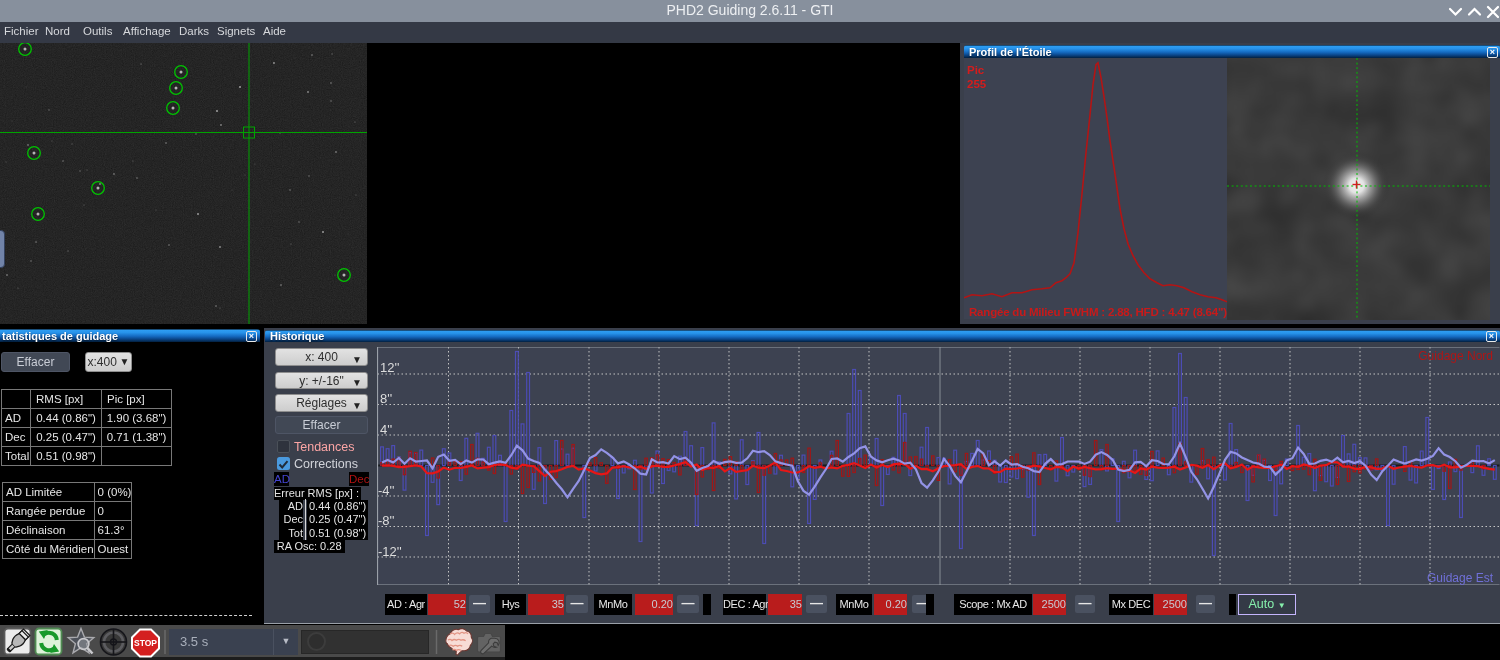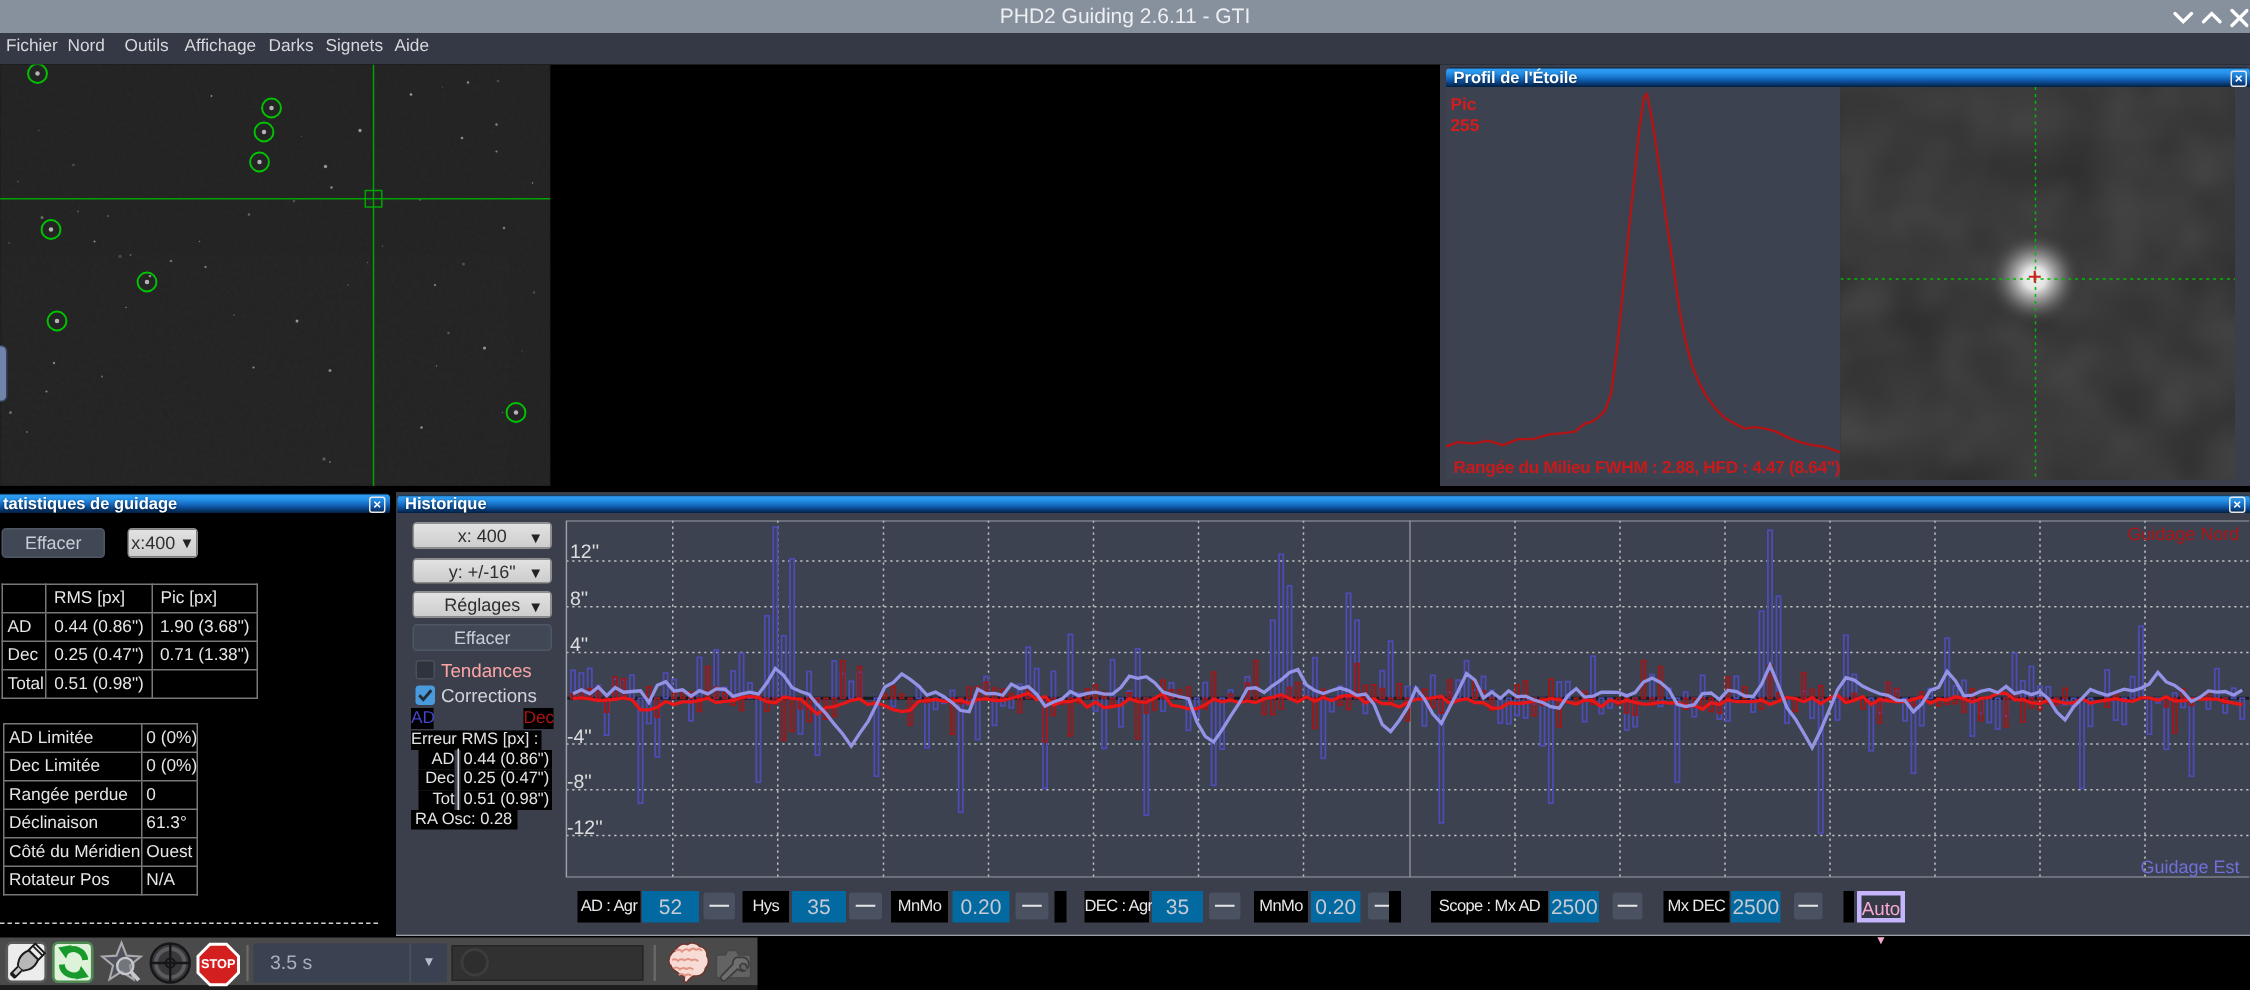--- a/index.html
+++ b/index.html
@@ -9,21 +9,21 @@
 .menubar span{position:absolute;top:3px;}
 .bluebar{background:linear-gradient(to bottom,#0b1d30 0%,#2d9cf2 10%,#2793ea 28%,#156bc2 55%,#0a4588 78%,#03203f 100%);border-radius:3px 3px 0 0;color:#fff;font-size:11px;font-weight:bold;}
 .bluebar .t{position:absolute;left:5px;top:2px;text-shadow:0 1px 2px rgba(0,0,0,.6);}
 .closebox{position:absolute;width:11px;height:11px;top:1.5px;border:1.5px solid #e9e9e9;border-radius:2px;color:#fff;font-size:9px;font-weight:bold;line-height:8px;text-align:center;}
 .lightbtn{background:linear-gradient(#e2e2e2,#cdcdcd);border:1px solid #8e8e8e;border-radius:3px;color:#2e2e2e;font-size:12px;text-align:center;}
 .darkbtn{background:#414855;border:1px solid #4e5565;border-radius:3px;color:#c9cdd6;font-size:12px;text-align:center;}
 .blk{background:#000;color:#e4e4e4;font-size:12px;white-space:nowrap;}
 table{border-collapse:collapse;color:#e6e6e6;font-size:11.5px;}
 td,th{border:1px solid #787878;font-weight:normal;white-space:nowrap;}
 .ctl-l{background:#000;color:#e8e8e8;font-size:11px;height:21px;line-height:21px;text-align:center;white-space:nowrap;letter-spacing:-0.4px;}
-.ctl-v{background:#0369a1;color:#c6cad2;font-size:14px;height:21px;line-height:21px;text-align:center;white-space:nowrap;}
+.ctl-v{background:#b91c1c;color:#c6cad2;font-size:11px;height:21px;line-height:21px;text-align:right;white-space:nowrap;}
 .ctl-m{background:#4a5160;color:#e6e6e6;font-size:13px;font-weight:bold;height:18px;line-height:15px;text-align:center;border-radius:2px;top:595px;}
 .glabel{color:#dcdcdc;font-size:13px;}
 </style></head><body>
 
 <div class="abs titlebar">PHD2 Guiding 2.6.11 - GTI</div>
 <div class="abs" style="right:1px;top:0;height:22px;">
 <svg width="52" height="22" viewBox="0 0 52 22">
       <g stroke="#fff" stroke-width="2.2" fill="none" stroke-linecap="round">
         <path d="M3 9 L8.5 14.5 L14 9"></path>
         <path d="M22 14.5 L27.5 9 L33 14.5"></path>
@@ -211,38 +211,30 @@
         </tr>
   </tbody>
     </table>
   <table class="abs" style="left:2px;top:154px;">
     <tbody>
     <tr style="height:19px;">
           <td style="padding-left:3px;">AD Limitée</td>
           <td style="padding-left:3px;">0 (0%)</td>
         </tr>
     <tr style="height:19px;">
-          <td style="padding-left:3px;">Dec Limitée</td>
-          <td style="padding-left:3px;">0 (0%)</td>
-        </tr>
-    <tr style="height:19px;">
           <td style="padding-left:3px;">Rangée perdue</td>
           <td style="padding-left:3px;">0</td>
         </tr>
     <tr style="height:19px;">
           <td style="padding-left:3px;">Déclinaison</td>
           <td style="padding-left:3px;">61.3°</td>
         </tr>
     <tr style="height:19px;">
           <td style="padding-left:3px;">Côté du Méridien</td>
           <td style="padding-left:3px;">Ouest</td>
-        </tr>
-    <tr style="height:19px;">
-          <td style="padding-left:3px;">Rotateur Pos</td>
-          <td style="padding-left:3px;">N/A</td>
         </tr>
   </tbody>
     </table>
   <div class="abs" style="left:0;top:287px;width:252px;border-top:1.5px dashed #cfcfcf;"></div>
 </div>
 
 <div class="abs" style="left:264px;top:328px;width:1236px;height:295px;background:#3a3f4b;">
   <div class="abs bluebar" style="left:1px;top:1.5px;width:1235px;height:12.5px;">
       <span class="t" style="top:0.5px;">Historique</span>
     <div class="closebox" style="right:3px;">×</div>
@@ -651,21 +643,21 @@
 <div class="abs ctl-v" style="left:610px;top:265.5px;width:33px;">0.20</div>
 <div class="abs ctl-m" style="left:648px;top:267px;width:22px;">—</div>
 <div class="abs" style="left:662px;top:265.5px;width:8px;height:21px;background:#000;"></div>
 <div class="abs ctl-l" style="left:690px;top:265.5px;width:78px;">Scope : Mx AD</div>
 <div class="abs ctl-v" style="left:769px;top:265.5px;width:33px;">2500</div>
 <div class="abs ctl-m" style="left:811px;top:267px;width:20px;">—</div>
 <div class="abs ctl-l" style="left:845px;top:265.5px;width:44px;">Mx DEC</div>
 <div class="abs ctl-v" style="left:890px;top:265.5px;width:33px;">2500</div>
 <div class="abs ctl-m" style="left:932px;top:267px;width:19px;">—</div>
 <div class="abs" style="left:965px;top:265.5px;width:7px;height:21px;background:#000;"></div>
-<div class="abs" style="left:974px;top:265.5px;width:32px;height:21px;background:#343a46;border:3px solid #c4b5fd;color:#f9a8d4;font-size:12.5px;line-height:19px;text-align:center;">Auto <span style="font-size:8px;">▼</span></div>
+<div class="abs" style="left:974px;top:265.5px;width:58px;height:21px;background:#343a46;border:1px solid #c4b5fd;color:#86efac;font-size:12.5px;line-height:19px;text-align:center;">Auto <span style="font-size:8px;">▼</span></div>
 </div>
 <div class="abs" style="left:264px;top:623px;width:1236px;height:1px;background:#9aa0a8;"></div>
 
 <div class="abs" style="left:0;top:625px;width:505px;height:32px;background:#4a4a4a;"></div>
 <div class="abs" style="left:0;top:657px;width:505px;height:3px;background:#1d1d1d;"></div>
 <svg class="abs" style="left:0;top:625px;" width="505" height="35" viewBox="0 625 505 35">
 
   <rect x="4.5" y="628.5" width="26" height="26" rx="3.5" fill="#ececec" stroke="#5a5a5a" stroke-width="1.8"></rect>
   <g transform="rotate(45 17.5 641.5)">
     <rect x="13" y="628.5" width="9" height="6.2" fill="#ececec" stroke="#1c1c1c" stroke-width="1.3"></rect>

